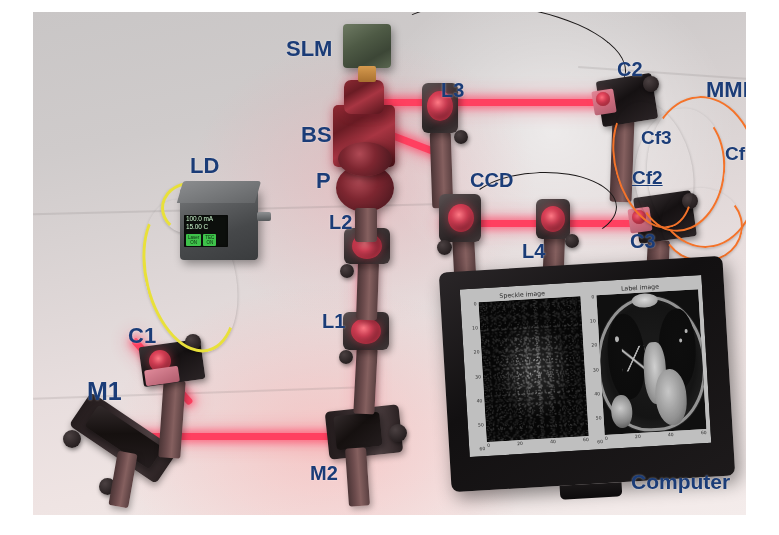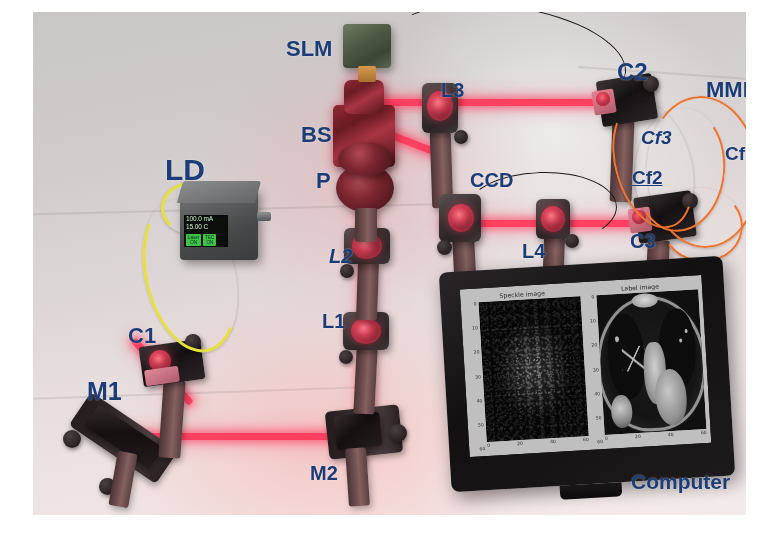--- a/index.html
+++ b/index.html
@@ -371,34 +371,34 @@
             </div>
           </div>
 
         </div>
       </div>
       <div class="mstand"></div>
     </div>
 
     <div id="label-layer">
         <div class="lbl" style="left: 253px; top: 24px; font-size: 22px; color: rgb(27, 60, 119);">SLM</div>
-        <div class="lbl" style="left: 132px; top: 141px; font-size: 30px; color: rgb(27, 60, 119);">LD</div>
+        <div class="lbl" style="left: 157px; top: 141px; font-size: 22px; color: rgb(27, 60, 119);">LD</div>
         <div class="lbl" style="left: 268px; top: 110px; font-size: 22px; color: rgb(27, 60, 119);">BS</div>
         <div class="lbl" style="left: 283px; top: 156px; font-size: 22px; color: rgb(27, 60, 119);">P</div>
         <div class="lbl" style="left: 408px; top: 67px; font-size: 20px; color: rgb(27, 60, 119);">L3</div>
-        <div class="lbl" style="left: 296px; top: 233px; font-size: 20px; color: rgb(27, 60, 119); font-style: italic;">L2</div>
+        <div class="lbl" style="left: 296px; top: 199px; font-size: 20px; color: rgb(27, 60, 119);">L2</div>
         <div class="lbl" style="left: 289px; top: 298px; font-size: 20px; color: rgb(27, 60, 119);">L1</div>
         <div class="lbl" style="left: 489px; top: 228px; font-size: 20px; color: rgb(27, 60, 119);">L4</div>
         <div class="lbl" style="left: 437px; top: 157px; font-size: 20px; color: rgb(27, 60, 119);">CCD</div>
         <div class="lbl" style="left: 95px; top: 311px; font-size: 22px; color: rgb(27, 60, 119);">C1</div>
-        <div class="lbl" style="left: 584px; top: 46px; font-size: 24px; color: rgb(27, 60, 119);">C2</div>
+        <div class="lbl" style="left: 584px; top: 46px; font-size: 20px; color: rgb(27, 60, 119);">C2</div>
         <div class="lbl" style="left: 597px; top: 218px; font-size: 20px; color: rgb(27, 60, 119);">C3</div>
         <div class="lbl" style="left: 54px; top: 365px; font-size: 25px; color: rgb(27, 60, 119);">M1</div>
         <div class="lbl" style="left: 277px; top: 450px; font-size: 20px; color: rgb(27, 60, 119);">M2</div>
         <div class="lbl" style="left: 673px; top: 65px; font-size: 22px; color: rgb(27, 60, 119);">MMF</div>
         <div class="lbl" style="left: 692px; top: 131px; font-size: 19px; color: rgb(27, 60, 119);">Cf1</div>
         <div class="lbl" style="left: 599px; top: 155px; font-size: 19px; color: rgb(27, 60, 119); text-decoration: underline;">Cf2</div>
-        <div class="lbl" style="left: 608px; top: 115px; font-size: 19px; color: rgb(27, 60, 119); font-style: italic;">Cf3</div>
+        <div class="lbl" style="left: 608px; top: 115px; font-size: 19px; color: rgb(27, 60, 119);">Cf3</div>
         <div class="lbl" style="left: 598px; top: 458px; font-size: 21px; color: rgb(27, 60, 119);">Computer</div>
       </div>
 
   </div>
 </div>
 
 </body></html>

